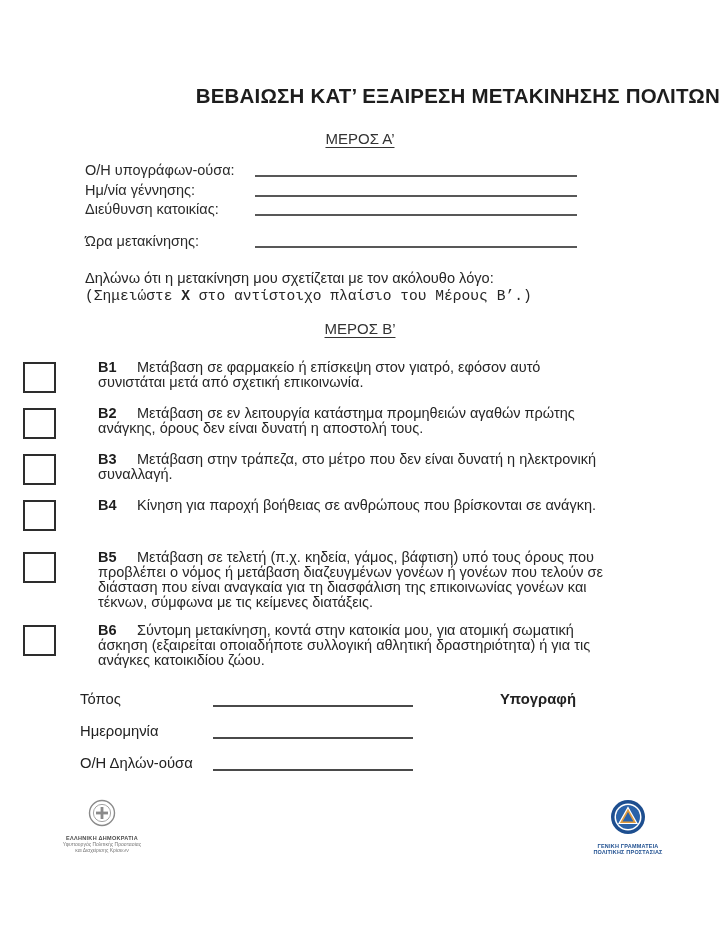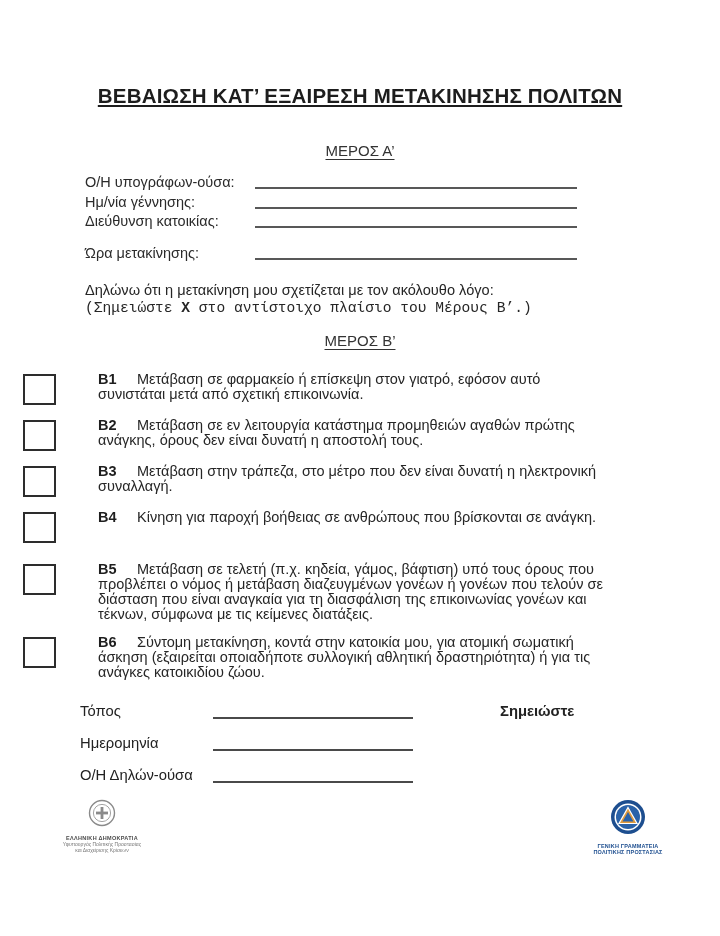--- a/index.html
+++ b/index.html
@@ -3,28 +3,28 @@
 <meta charset="utf-8">
 <style>
   * { margin:0; padding:0; box-sizing:border-box; }
   html,body { background:#e9e9e9; }
   .page {
     width:720px; height:936px; margin:0 auto; background:#ffffff;
     position:relative; overflow:hidden;
     font-family:"Liberation Sans", sans-serif; color:#232323;
   }
   .title {
-    padding-top:84px; text-align:center;
-    font-size:20.5px; font-weight:bold; letter-spacing:0.2px; color:#1d1d1d;text-decoration:underline;
+    padding-top:84px; text-align:right;
+    font-size:20.5px; font-weight:bold; letter-spacing:0.2px; color:#1d1d1d;
   }
   .section-heading {
     text-align:center; font-size:15px; color:#333;
     text-decoration:underline; text-underline-offset:3px;
   }
-  .heading-a { margin-top:34px; }
+  .heading-a { margin-top:22px; }
   .heading-b { margin-top:16px; }
 
   .fields-a { margin:15px 0 0 85px; }
   .field-row { display:flex; height:19.5px; }
   .field-row.gap-above { margin-top:12px; height:21px; }
   .flabel { width:170px; font-size:14.5px; color:#2a2a2a; }
   .fline {
     width:322px; height:15px; border-bottom:2px solid #585858;
     font-size:13px; color:#111;
   }
@@ -131,21 +131,21 @@
       <div class="checkbox"></div>
       <p class="otext"><span class="ocode">B6</span><span>Σύντομη μετακίνηση, κοντά στην κατοικία μου, για ατομική σωματική άσκηση (εξαιρείται οποιαδήποτε συλλογική αθλητική δραστηριότητα) ή για τις ανάγκες κατοικιδίου ζώου.</span></p>
     </div>
 
   </div>
 
   <div class="footer-fields">
     <div class="frow">
       <span class="flabel-b">Τόπος</span>
       <span class="fline2"></span>
-      <span class="sig-label">Σημειώστε</span>
+      <span class="sig-label">Υπογραφή</span>
     </div>
     <div class="frow">
       <span class="flabel-b">Ημερομηνία</span>
       <span class="fline2"></span>
     </div>
     <div class="frow">
       <span class="flabel-b">Ο/Η Δηλών-ούσα</span>
       <span class="fline2"></span>
     </div>
   </div>

